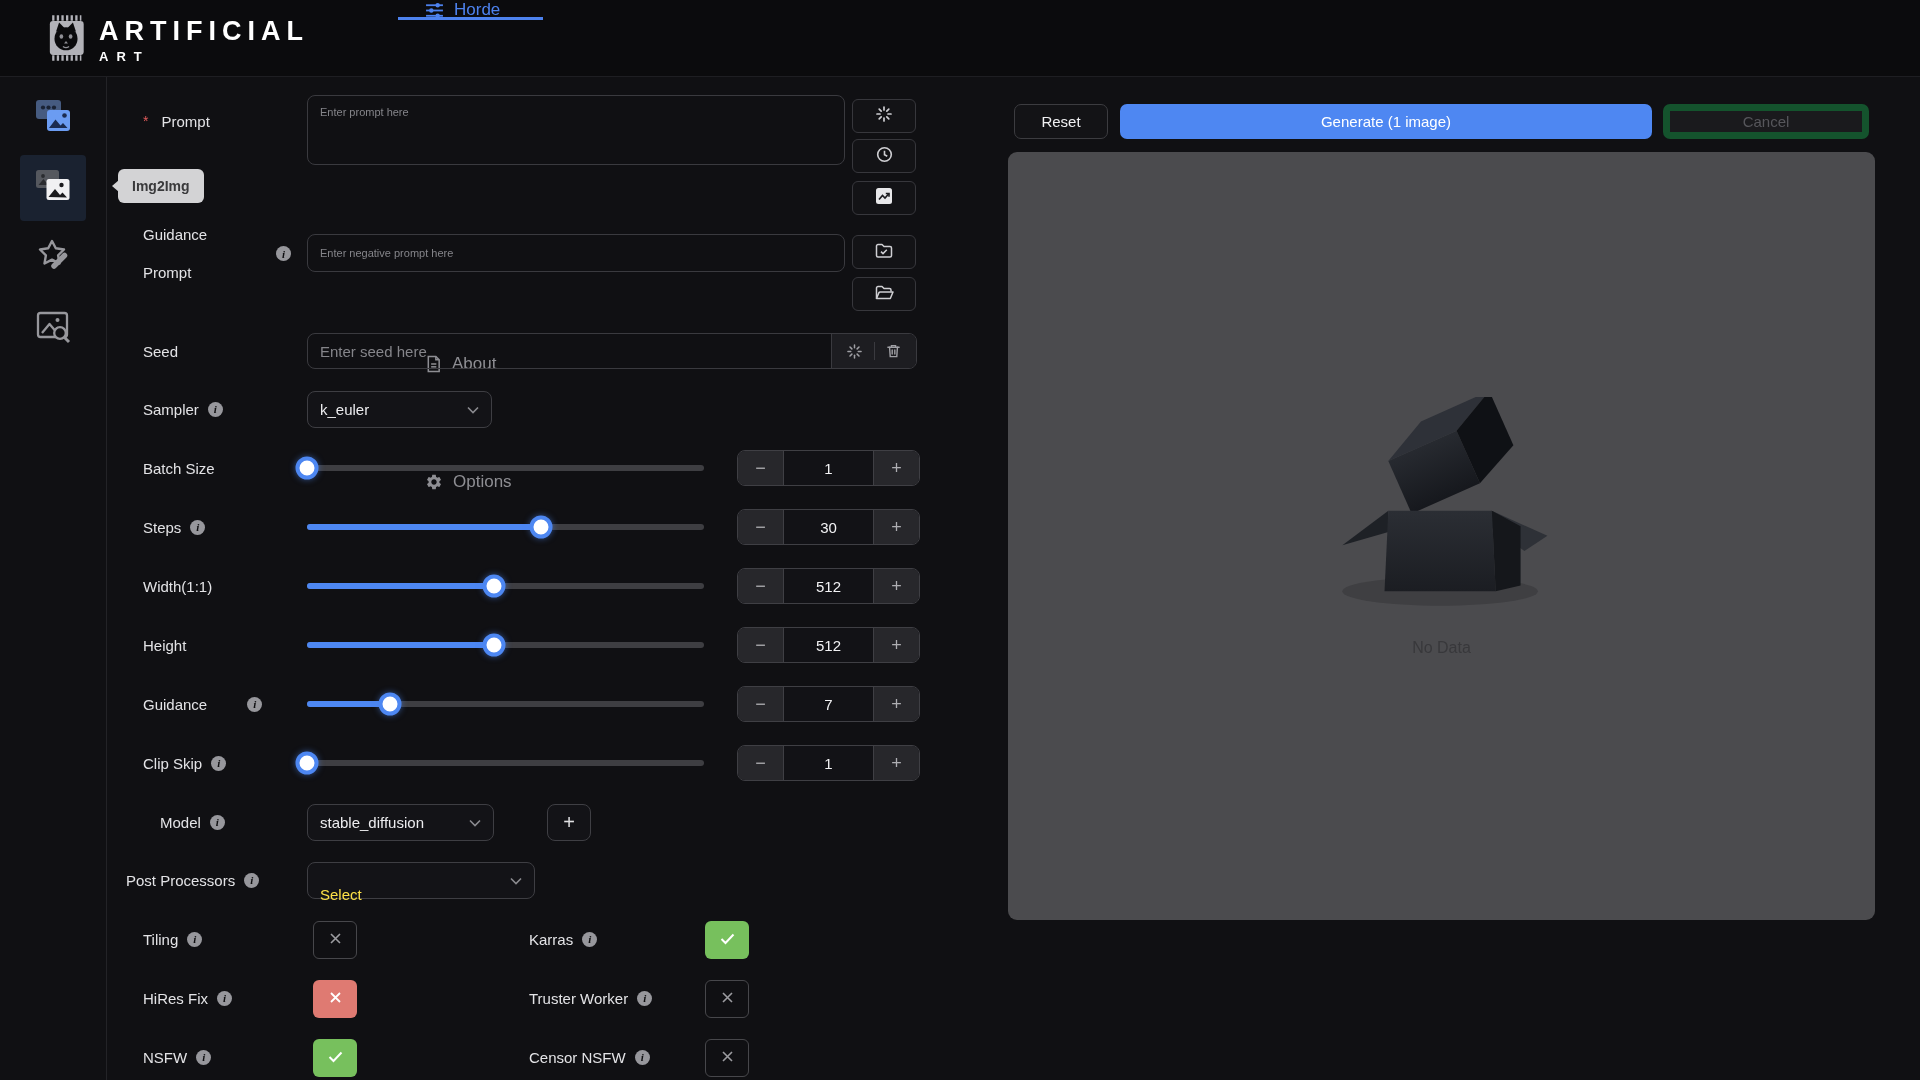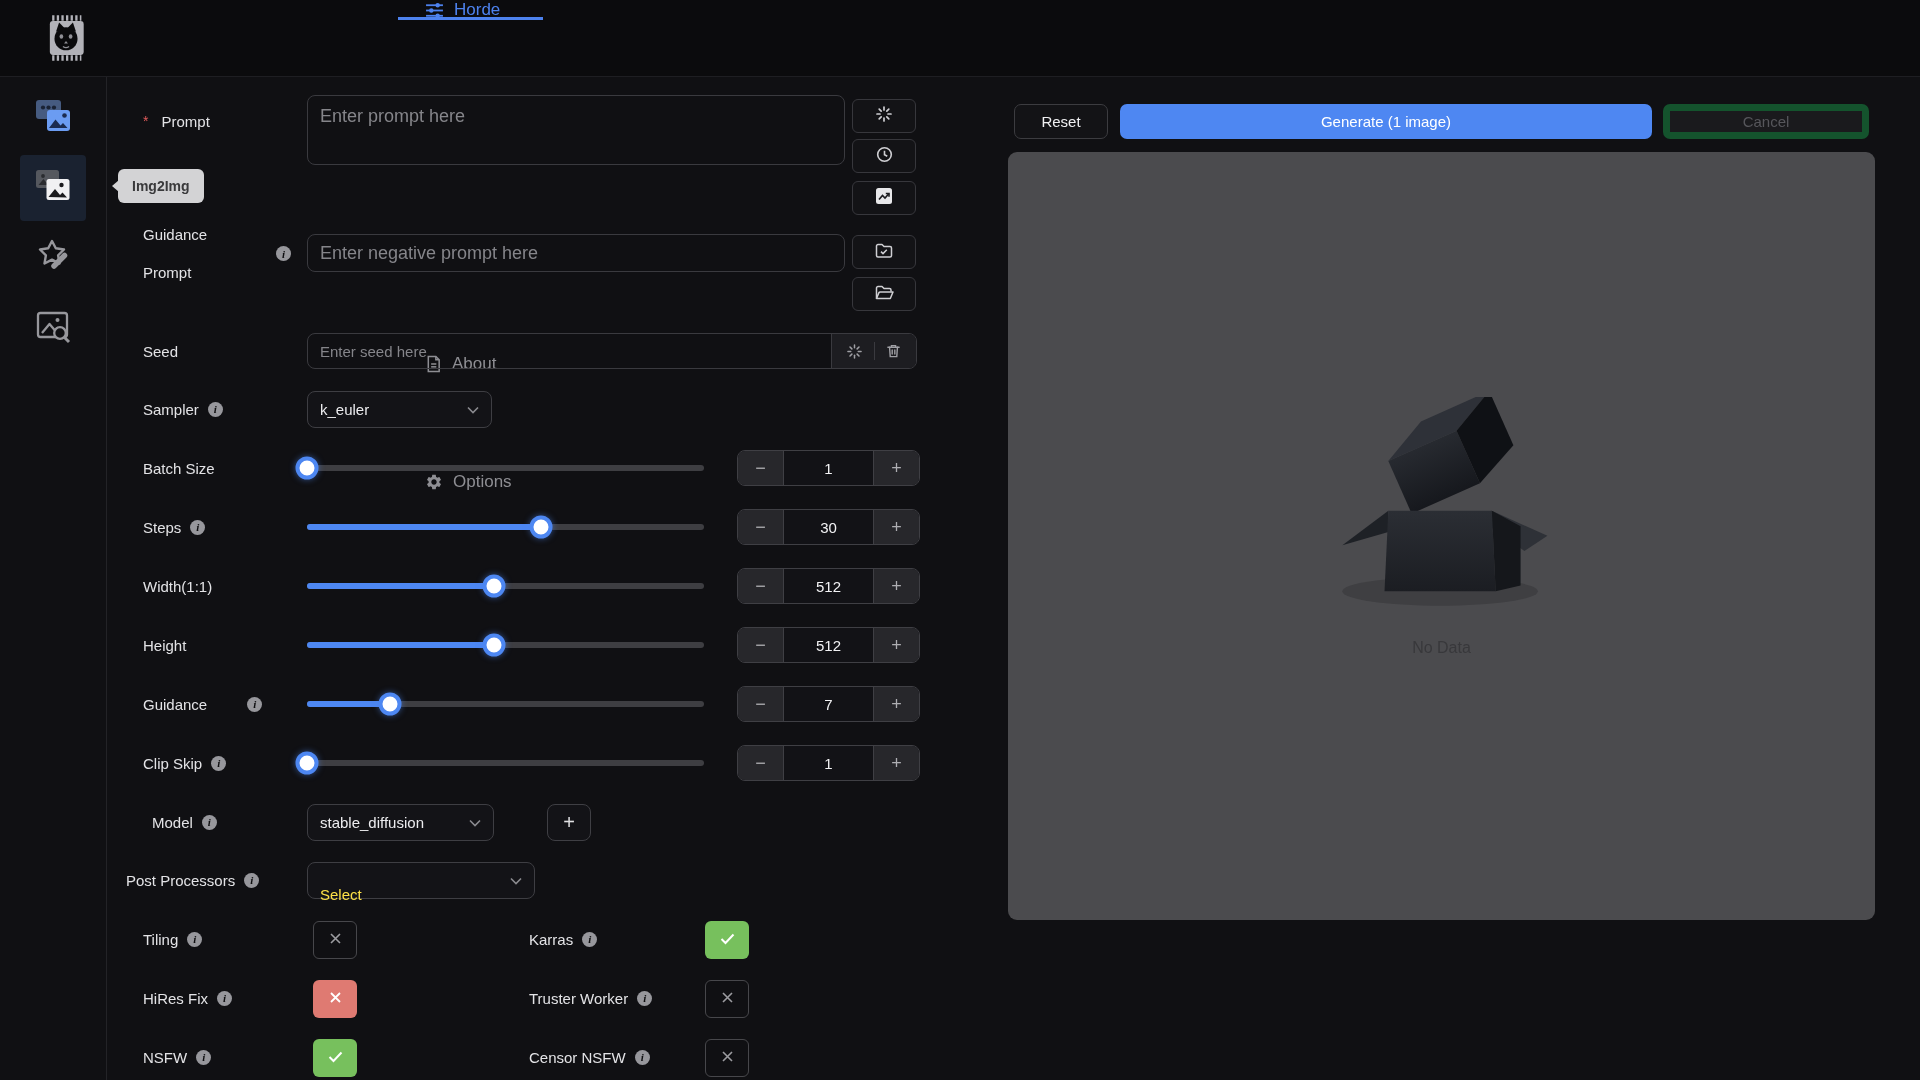--- a/index.html
+++ b/index.html
@@ -31,21 +31,21 @@
            font-size:14px;font-weight:bold;display:flex;align-items:center;padding:0 14px;border-radius:6px;z-index:5;}
   .tooltip::before{content:"";position:absolute;left:-6px;top:11px;border-top:6px solid transparent;
            border-bottom:6px solid transparent;border-right:7px solid #d3d3d5;}
 
   
   .flabel{position:absolute;font-size:15px;color:#e3e3e6;display:flex;align-items:center;gap:9px;height:36px;}
   .req{color:#e05b5b;margin-right:4px;font-size:14px;}
   .info{width:15px;height:15px;border-radius:50%;background:#97979c;color:#0e0e10;font-size:11px;font-weight:bold;
         font-family:"Liberation Serif",serif;font-style:italic;display:inline-flex;align-items:center;justify-content:center;cursor:pointer;}
   textarea.tbox,input.tbox{background:#101013;border:1px solid #3a3a3f;border-radius:8px;color:#e6e6e9;
-        font-size:18px;font-family:"Liberation Sans",sans-serif;padding:10px 12px;box-sizing:border-box;outline:none;resize:none;}
+        font-size:11px;font-family:"Liberation Sans",sans-serif;padding:10px 12px;box-sizing:border-box;outline:none;resize:none;}
   ::placeholder{color:#85858a;opacity:1;}
   .tool-btn{position:absolute;left:852px;width:62px;height:32px;border-radius:6px;border:1px solid #37373c;
         background:#131316;display:flex;align-items:center;justify-content:center;color:#cfcfd3;cursor:pointer;}
   .seed-wrap{position:absolute;left:307px;top:333px;width:610px;height:36px;border:1px solid #3a3a3f;border-radius:8px;
         display:flex;overflow:hidden;box-sizing:border-box;}
   .seed-wrap input{flex:1;background:transparent;border:none;outline:none;color:#e6e6e9;font-size:15px;
         font-family:"Liberation Sans",sans-serif;padding:0 12px;}
   .seed-suffix{width:84px;background:#1d1d21;border-left:1px solid #3a3a3f;display:flex;align-items:center;justify-content:center;gap:0;}
   .seed-suffix .sfx{width:38px;display:flex;align-items:center;justify-content:center;color:#a0a0a5;cursor:pointer;}
   .seed-suffix .divider{width:1px;height:18px;background:#3a3a3f;}
@@ -96,20 +96,24 @@
           <line x1="8" y1="56" x2="46" y2="56" stroke="#b2b2b8" stroke-width="7" stroke-dasharray="3 3"></line>
           <rect x="5" y="8" width="44" height="44" rx="4" fill="#b2b2b8"></rect>
           <path d="M13 22 L17 10 L25 18 Z" fill="#0a0a0c"></path>
           <path d="M39 22 L35 10 L27 18 Z" fill="#0a0a0c"></path>
           <circle cx="26" cy="31" r="15" fill="#0a0a0c"></circle>
           <ellipse cx="20" cy="28" rx="2.4" ry="3" fill="#8f8f95"></ellipse>
           <ellipse cx="32" cy="28" rx="2.4" ry="3" fill="#8f8f95"></ellipse>
           <path d="M26 34 l-2.5 3 h5 z" fill="#8f8f95"></path>
           <path d="M22 41 q4 3 8 0" stroke="#8f8f95" stroke-width="1.6" fill="none"></path>
         </svg>
+      </span>
+      <span class="wordmark">
+        <span class="big">ARTIFICIAL</span>
+        <span class="small">ART</span>
       </span>
     </div>
 
     <div class="nav">
       <div class="nav-item active">
         <span class="nicon">
           <svg width="19" height="19" viewBox="0 0 18 18" stroke="currentColor" stroke-width="1.7" fill="none">
             <line x1="1" y1="4" x2="17" y2="4"></line>
               <circle cx="12" cy="4" r="2.1" fill="currentColor" stroke="none"></circle>
             <line x1="1" y1="9" x2="17" y2="9"></line>
@@ -393,21 +397,21 @@
   <div class="track" style="left:307px;top:760px;">
     <div class="fill" style="width: 0%;"></div>
     <div class="thumb" style="left: 0%;"></div>
   </div>
   <div class="stepper" style="top:745px;">
     <div class="step-btn">−</div>
     <div class="step-val">1</div>
     <div class="step-btn">+</div>
   </div>
 
-  <div class="flabel" style="left:152px;top:804px;">
+  <div class="flabel" style="left:160px;top:804px;">
     <span>Model</span>
     <span class="info">i</span>
   </div>
   <div class="select" style="left:307px;top:804px;width:187px;">
     <span class="sel-val">stable_diffusion</span>
     <span class="chev">
       <svg width="12" height="8" viewBox="0 0 12 8" stroke="currentColor" stroke-width="1.6" fill="none">
           <path d="M1 1.5l5 5 5-5"></path>
         </svg>
     </span>

